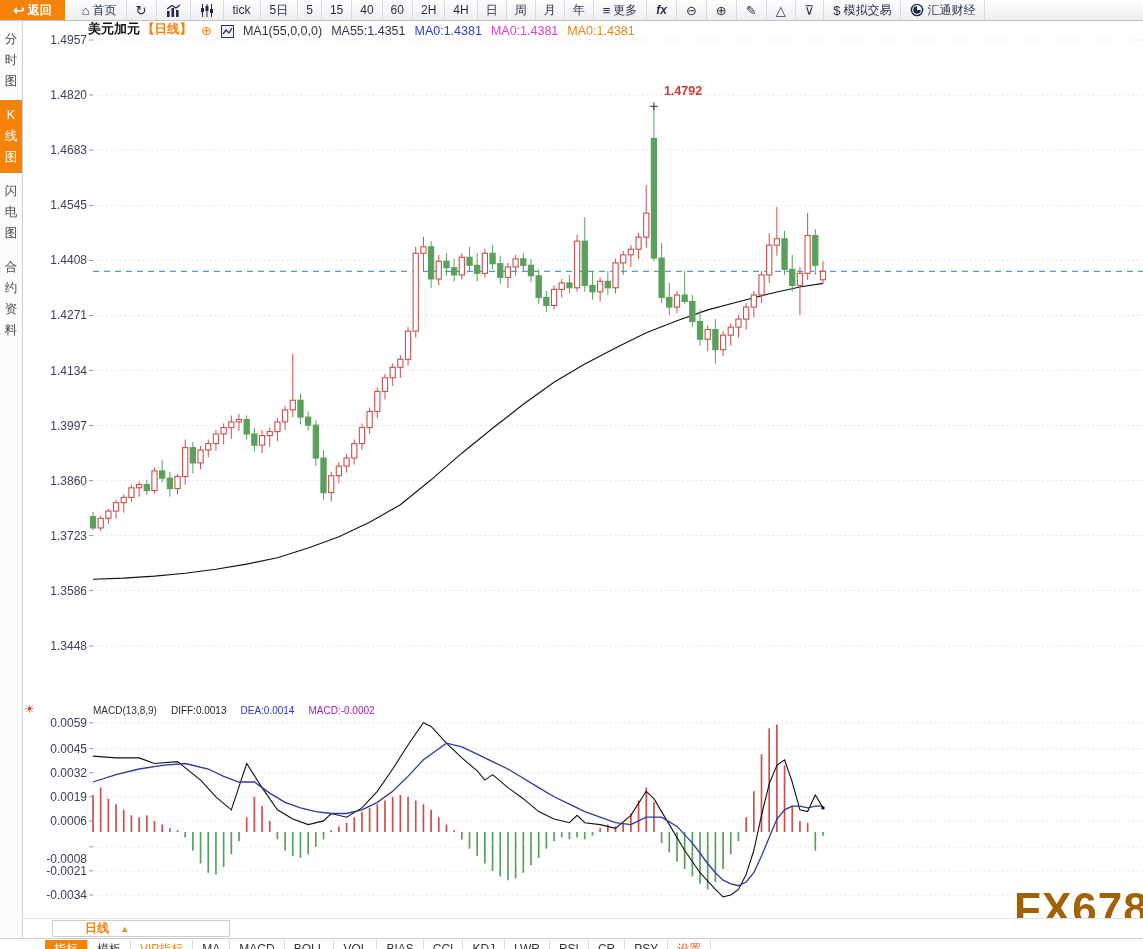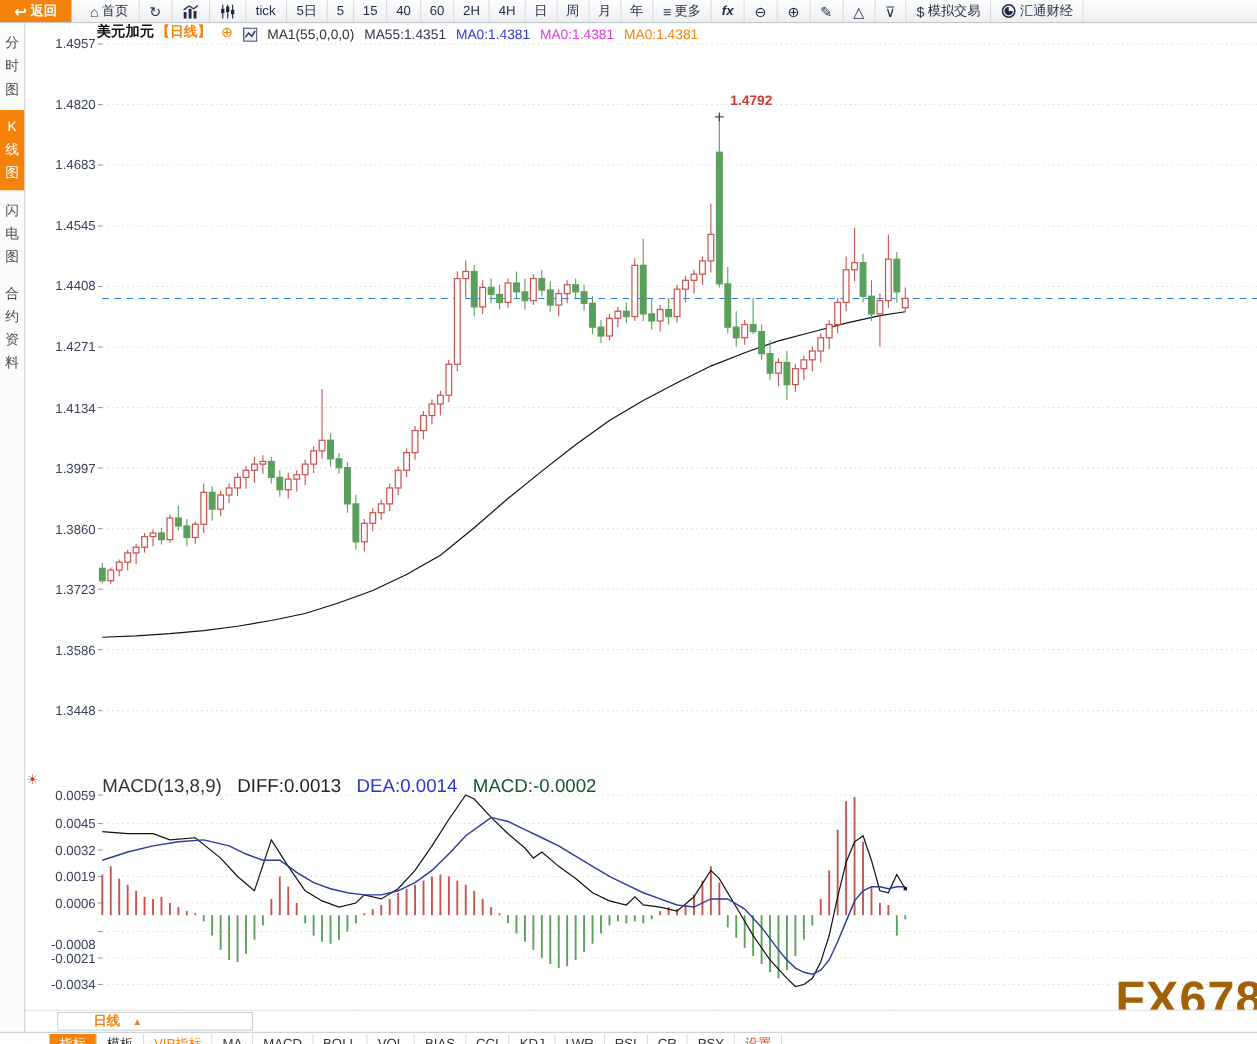--- a/index.html
+++ b/index.html
@@ -50,26 +50,26 @@
   .ch-period { color:#f5820a; font-weight:bold; }
   .ch-plus { color:#f5820a; font-size:13px; }
   .ch-ma    { color:#333; }
   .ch-ma55  { color:#2e3850;margin-top:20px; }
   .ch-blue  { color:#2f3ccf; }
   .ch-mag   { color:#e03ce0; }
   .ch-org   { color:#f5820a; }
   
   .macd-header {
     position:absolute; left:93px; top:705px; z-index:10;
-    display:flex; gap:14px; font-size:17px;
+    display:flex; gap:14px; font-size:10px;
   }
   .mh-title { color:#333; }
   .mh-diff  { color:#222; }
   .mh-dea   { color:#2a35cf; }
-  .mh-macd  { color:#14532d; }
+  .mh-macd  { color:#a21caf; }
   .sun-icon {
     position:absolute; left:24px; top:702px; color:#cc3a22;
     font-size:12px; z-index:10; cursor:pointer;
   }
   
   .ytick {
     position:absolute; left:23px; width:64px; text-align:right;
     font-size:12px; color:#39425a;
   }
   .xlabel {

